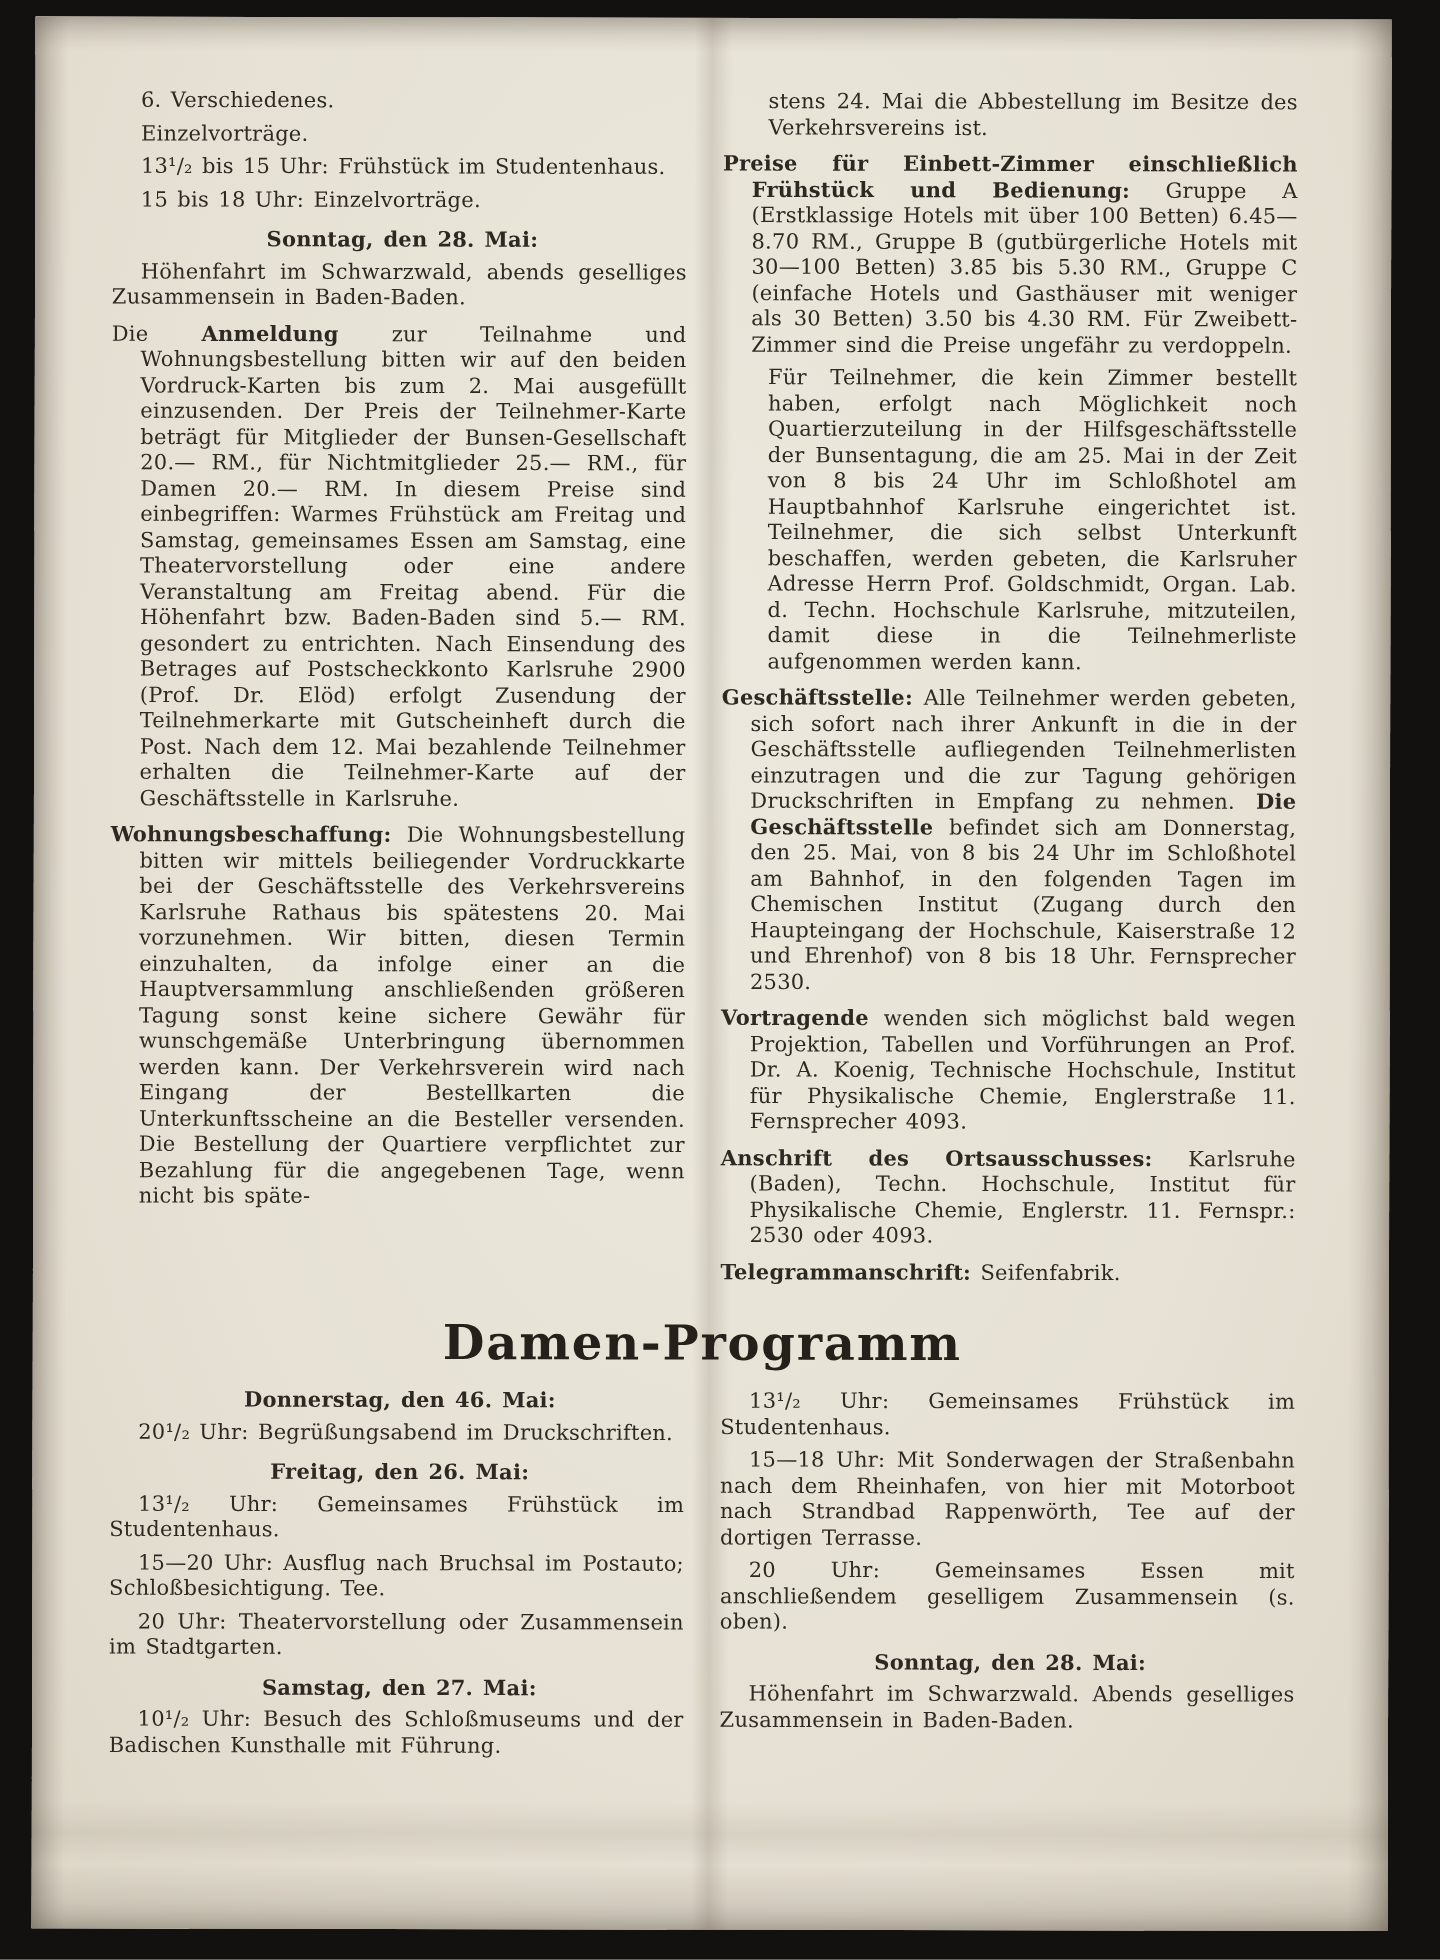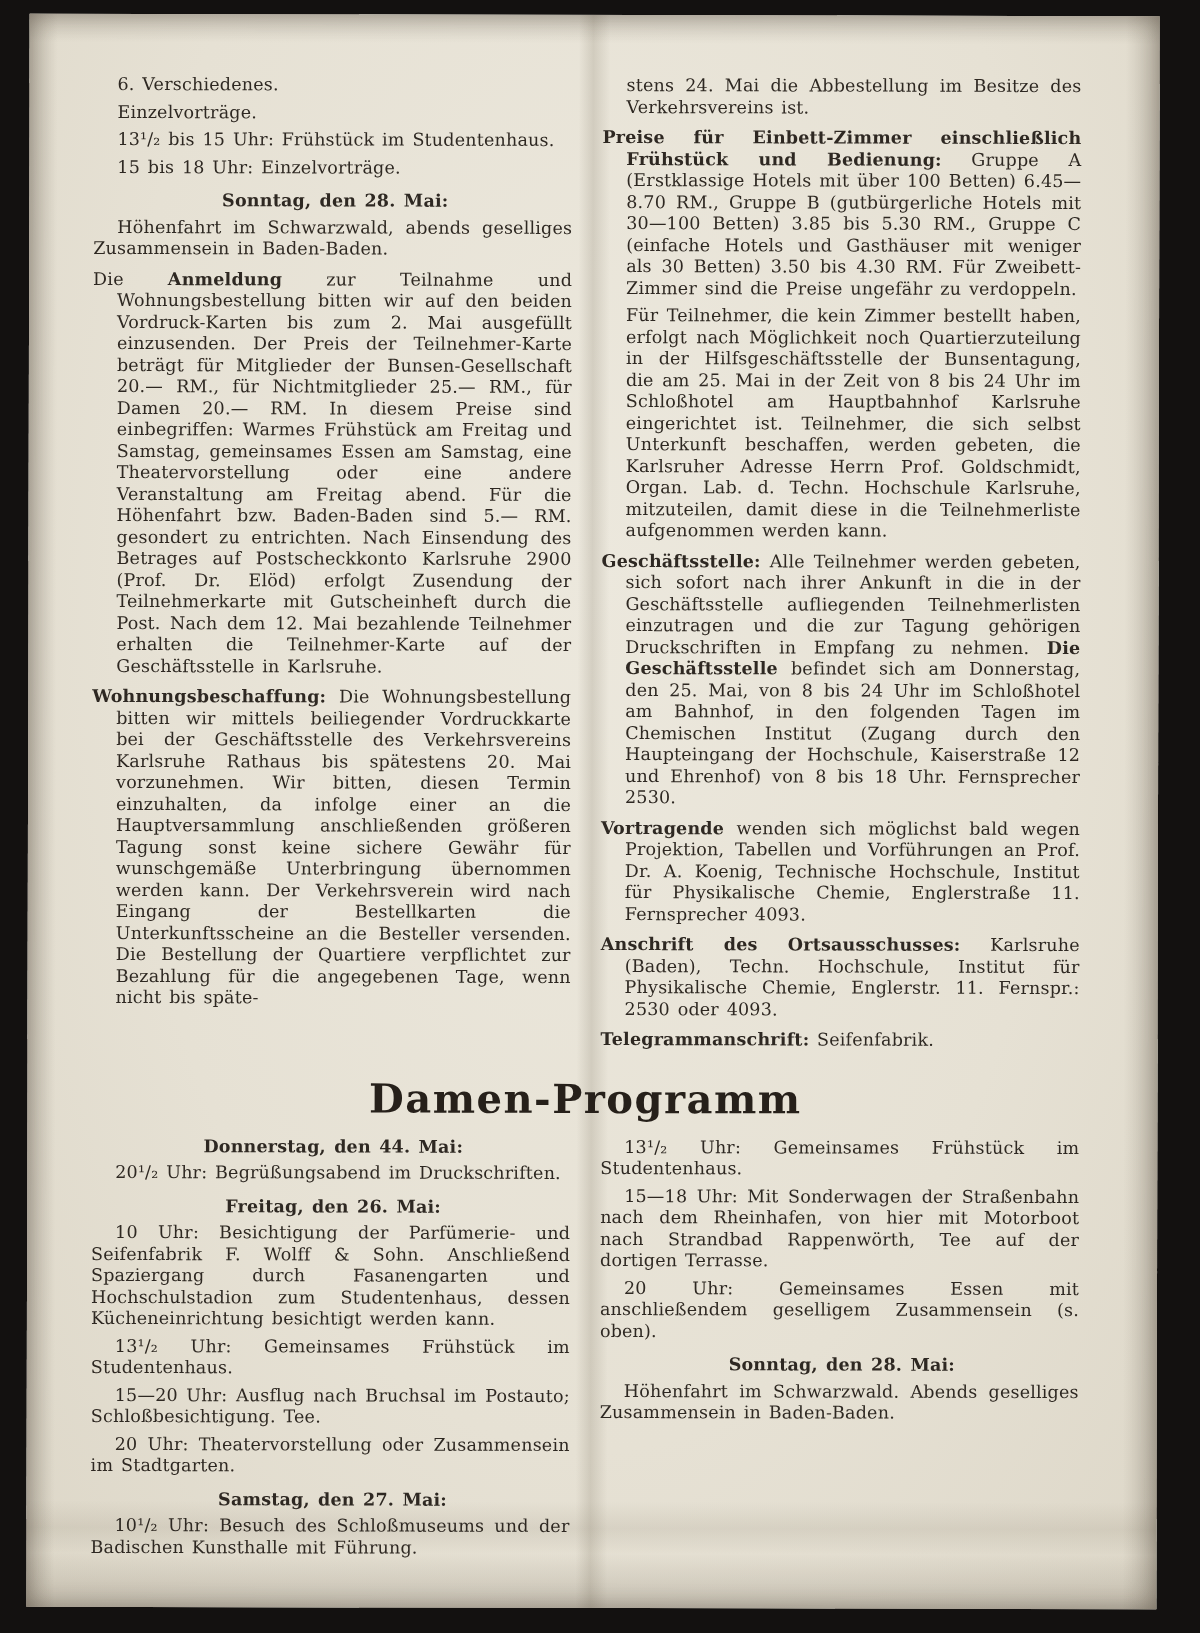--- a/index.html
+++ b/index.html
@@ -31,21 +31,21 @@
     text-align:justify;
     font-size:17.5px;
     line-height:21.5px;
     word-spacing:2px;
     letter-spacing:0.2px;
   }
   .col .para:first-child{margin-top:0;}
   .kind-day{font-weight:bold;text-align:center;margin:12px 0 5px;padding-left:5px;}
   .kind-entry{text-indent:24px;}
   .kind-info{padding-left:24px;text-indent:-24px;margin-top:9px;}
-  .kind-cont{margin-left:24px;}
+  .kind-cont{margin-left:38px;}
   .bold{font-weight:bold;}
   .title{
     font-size:40px;line-height:1.1;font-weight:bold;text-align:center;
     letter-spacing:1.5px;margin:20px 0 16px;color:#26201a;
   }
 </style>
 </head>
 <body>
 
 <div class="scan">
@@ -71,24 +71,23 @@
             <p class="para kind-info"><span class="bold">Vortragende</span><span> wenden sich möglichst bald wegen Projektion, Tabellen und Vorführungen an Prof. Dr. A. Koenig, Technische Hochschule, Institut für Physikalische Chemie, Englerstraße 11. Fernsprecher 4093.</span></p>
             <p class="para kind-info"><span class="bold">Anschrift des Ortsausschusses:</span><span> Karlsruhe (Baden), Techn. Hochschule, Institut für Physikalische Chemie, Englerstr. 11. Fernspr.: 2530 oder 4093.</span></p>
             <p class="para kind-info"><span class="bold">Telegrammanschrift:</span><span> Seifenfabrik.</span></p>
           </div>
       </section>
 
       <h1 class="title">Damen-Programm</h1>
 
       <section class="cols bottom">
         <div class="col">
-            <p class="para kind-day"><span class="bold">Donnerstag, den 44. Mai:</span></p>
+            <p class="para kind-day"><span class="bold">Donnerstag, den 46. Mai:</span></p>
             <p class="para kind-entry"><span>20¹/₂ Uhr: Begrüßungsabend im Druckschriften.</span></p>
             <p class="para kind-day"><span class="bold">Freitag, den 26. Mai:</span></p>
-            <p class="para kind-entry"><span>10 Uhr: Besichtigung der Parfümerie- und Seifenfabrik F. Wolff &amp; Sohn. Anschließend Spaziergang durch Fasanengarten und Hochschulstadion zum Studentenhaus, dessen Kücheneinrichtung besichtigt werden kann.</span></p>
             <p class="para kind-entry"><span>13¹/₂ Uhr: Gemeinsames Frühstück im Studentenhaus.</span></p>
             <p class="para kind-entry"><span>15—20 Uhr: Ausflug nach Bruchsal im Postauto; Schloßbesichtigung. Tee.</span></p>
             <p class="para kind-entry"><span>20 Uhr: Theatervorstellung oder Zusammensein im Stadtgarten.</span></p>
             <p class="para kind-day"><span class="bold">Samstag, den 27. Mai:</span></p>
             <p class="para kind-entry"><span>10¹/₂ Uhr: Besuch des Schloßmuseums und der Badischen Kunsthalle mit Führung.</span></p>
           </div>
         <div class="col">
             <p class="para kind-entry"><span>13¹/₂ Uhr: Gemeinsames Frühstück im Studentenhaus.</span></p>
             <p class="para kind-entry"><span>15—18 Uhr: Mit Sonderwagen der Straßenbahn nach dem Rheinhafen, von hier mit Motorboot nach Strandbad Rappenwörth, Tee auf der dortigen Terrasse.</span></p>
             <p class="para kind-entry"><span>20 Uhr: Gemeinsames Essen mit anschließendem geselligem Zusammensein (s. oben).</span></p>

